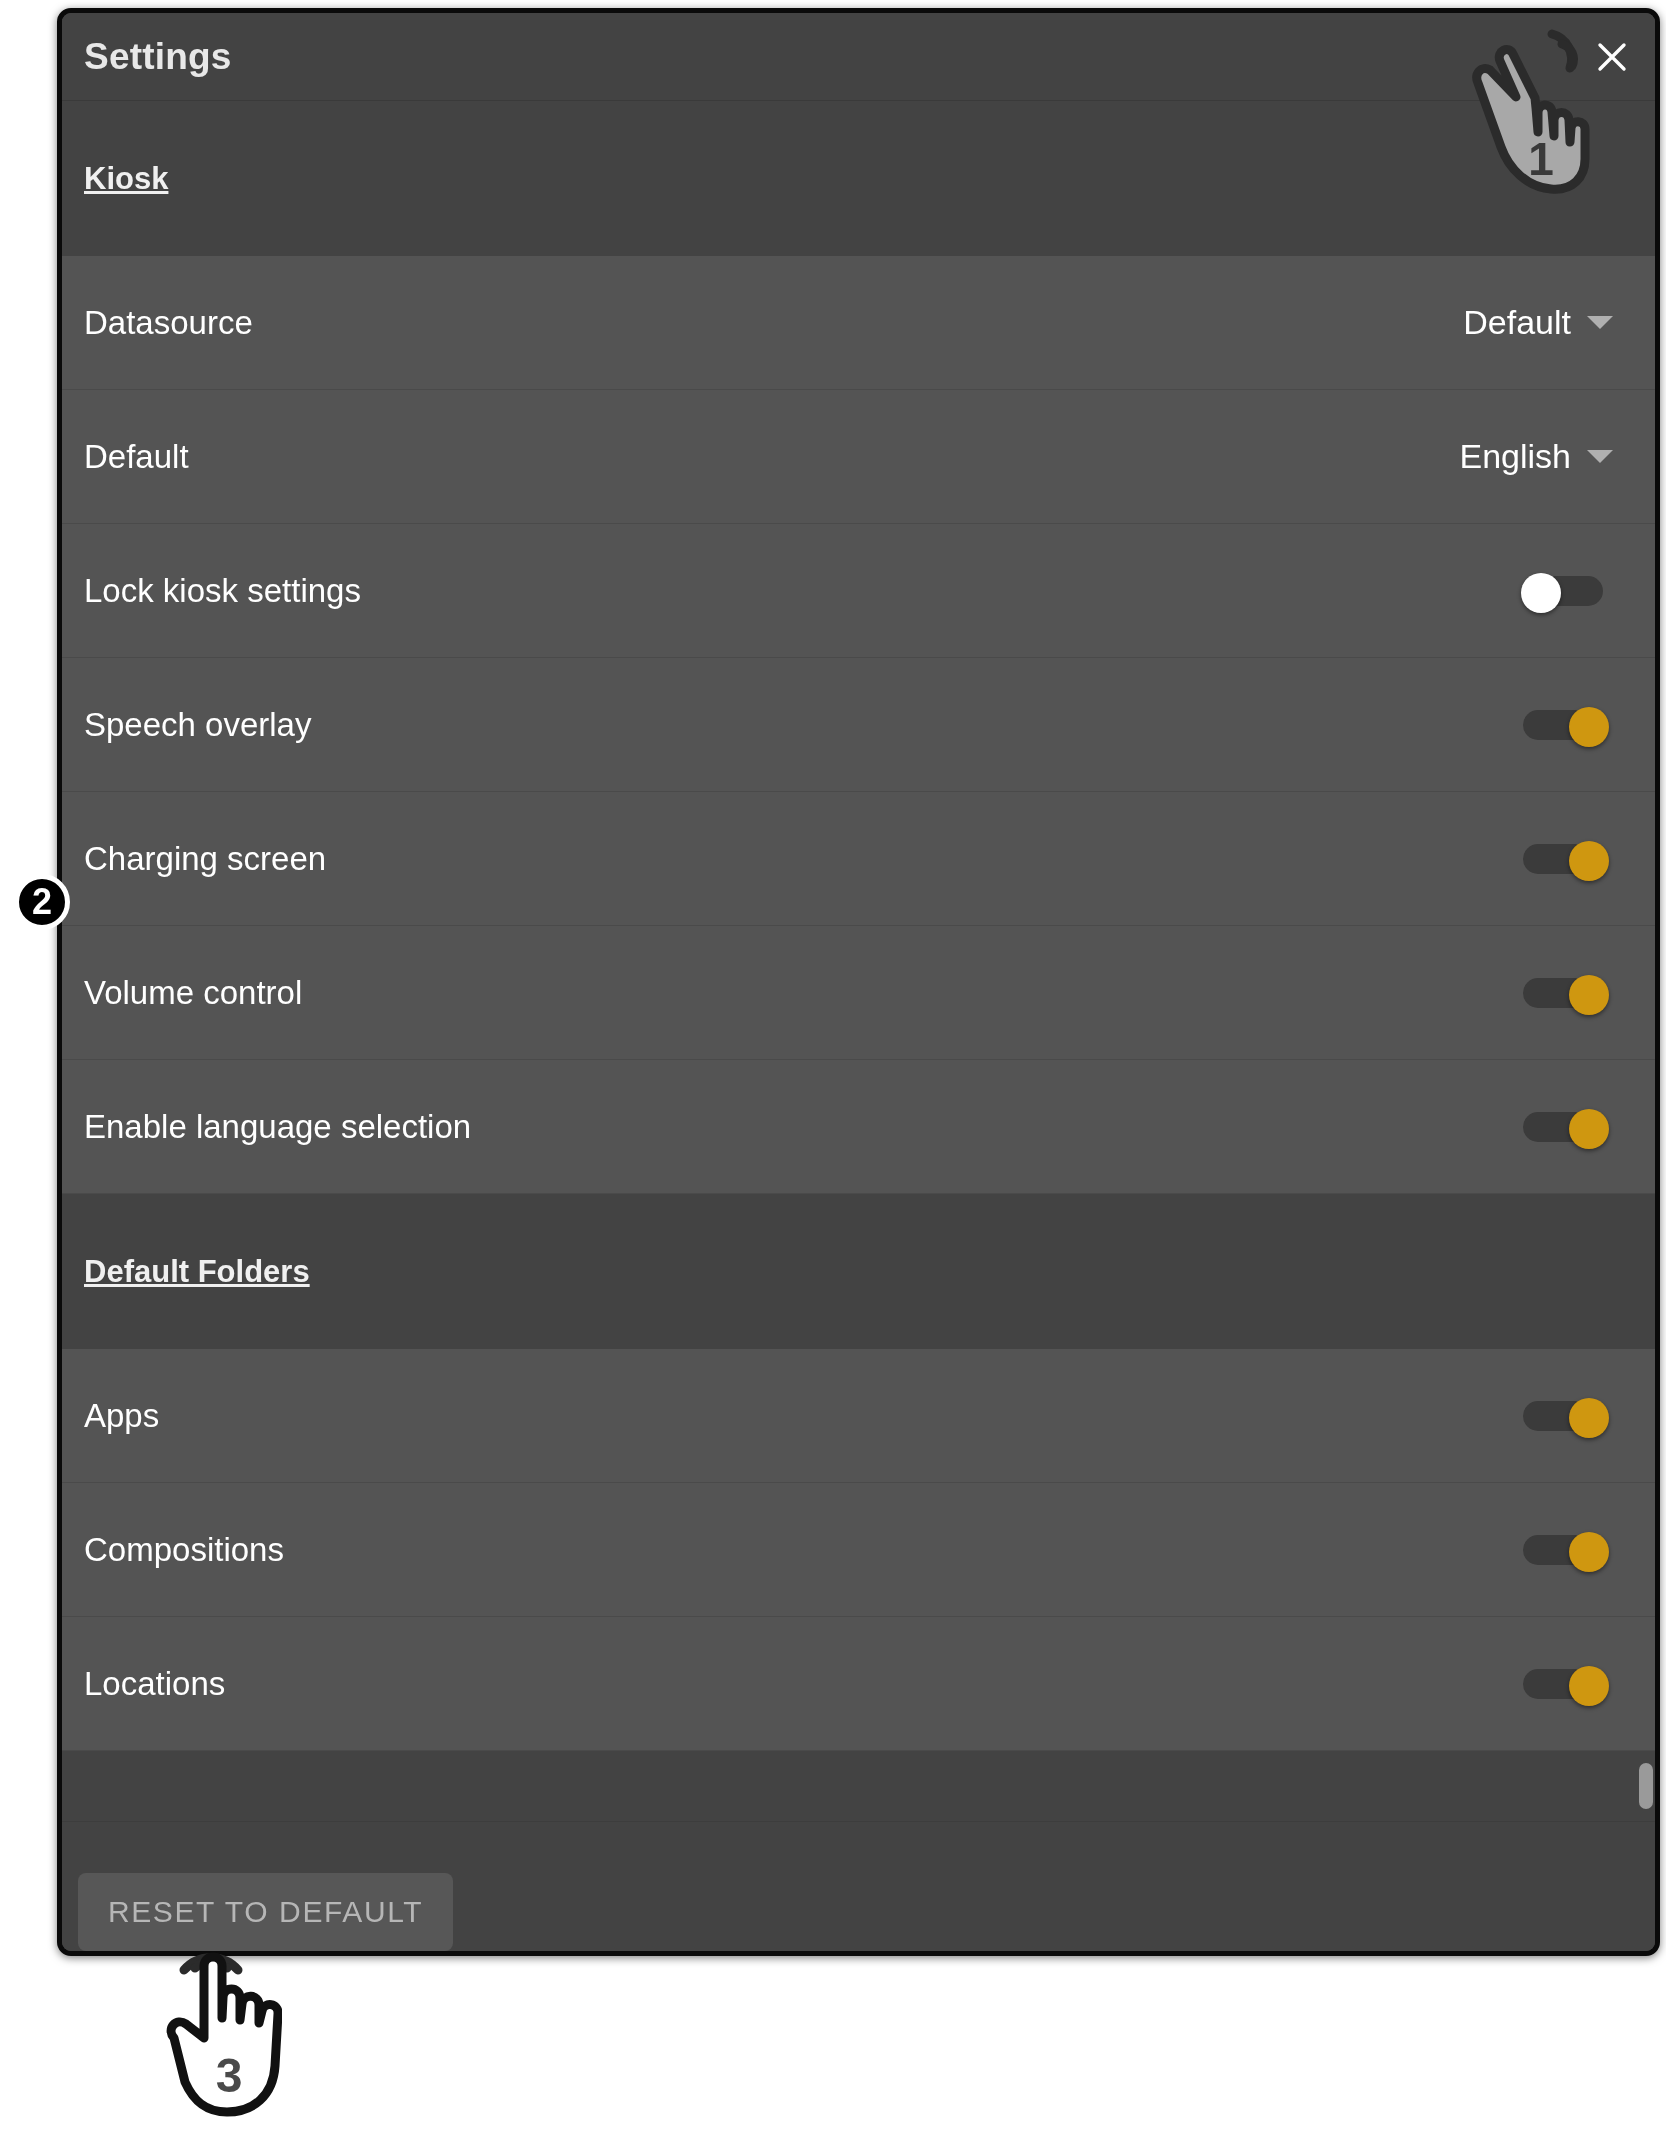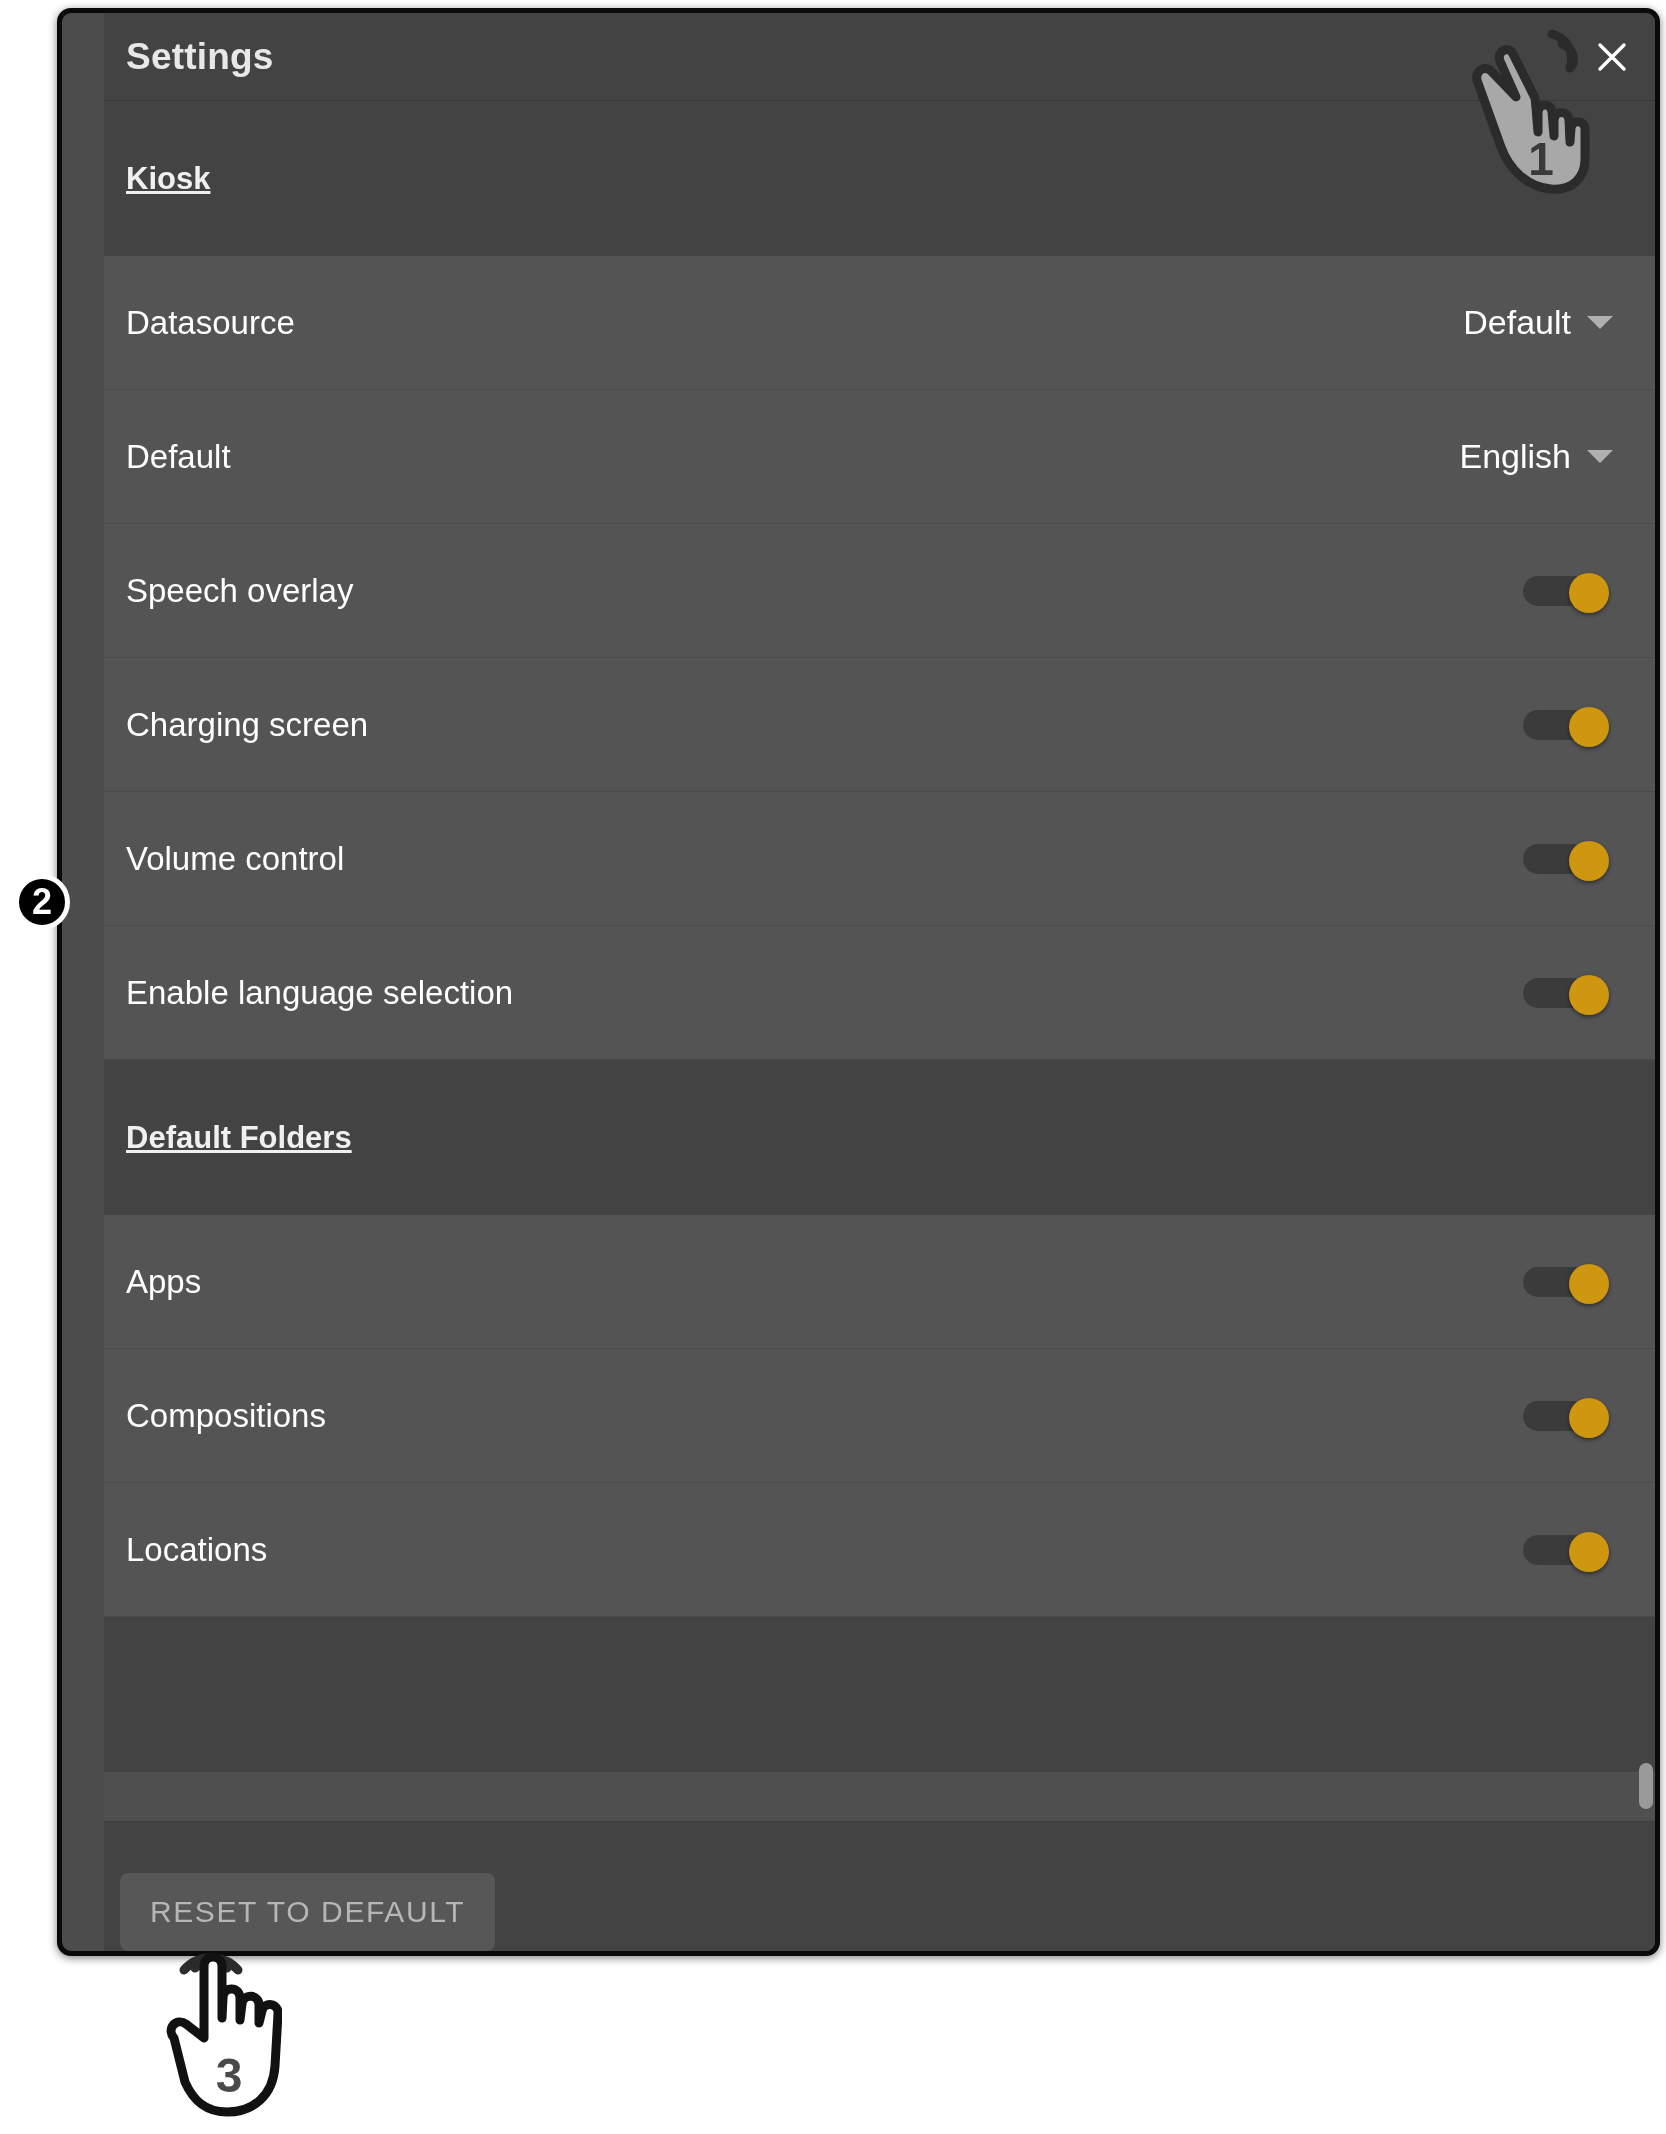--- a/index.html
+++ b/index.html
@@ -22,21 +22,20 @@
     position: absolute;
     left: 57px;
     top: 8px;
     width: 1603px;
     height: 1948px;
     background: #4c4c4c;
     border: 5px solid #0a0a0a;
     border-radius: 14px;
     overflow: hidden;
     box-shadow: 0 2px 8px rgba(0,0,0,.5);
-    padding-left: 42px;
   }
 
   
   .titlebar {
     position: relative;
     height: 88px;
     background: #434343;
     border-bottom: 1px solid #3a3a3a;
   }
   .title-text {
@@ -245,20 +244,29 @@
       </div>
 
       <div class="row">
         <span class="row-label">Default</span>
         <span class="row-right">
           <span class="value-text">English</span>
           <span class="caret"></span>
         </span>
       </div>
 
+      <div class="row">
+        <span class="row-label">Lock kiosk settings</span>
+        <span class="row-right">
+          <span class="toggle off">
+            <span class="track"></span>
+            <span class="knob"></span>
+          </span>
+        </span>
+      </div>
 
       <div class="row">
         <span class="row-label">Speech overlay</span>
         <span class="row-right">
           <span class="toggle on">
             <span class="track"></span>
             <span class="knob"></span>
           </span>
         </span>
       </div>

